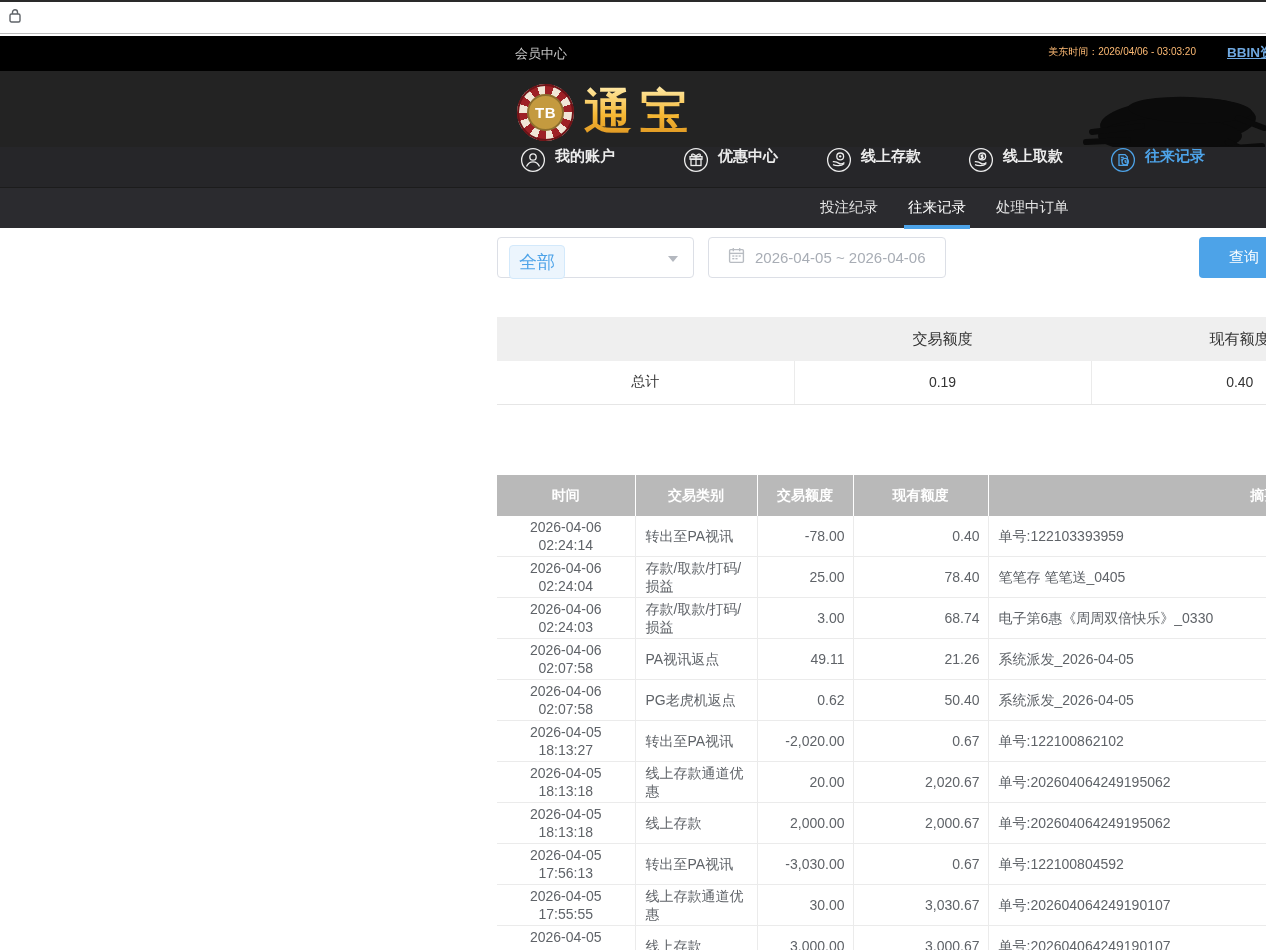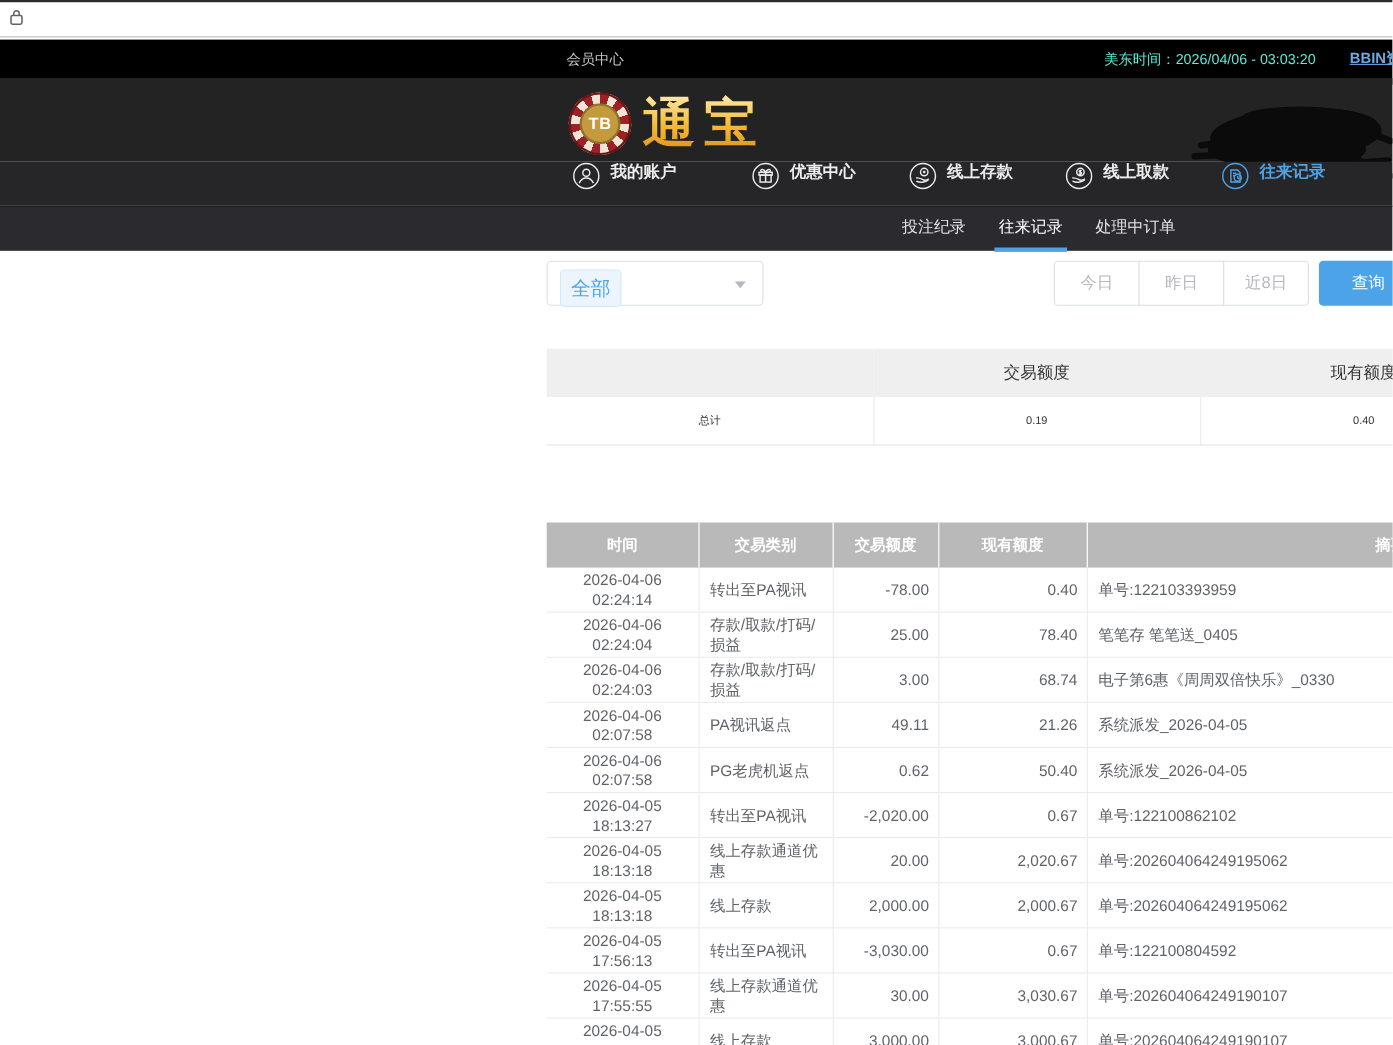--- a/index.html
+++ b/index.html
@@ -8,21 +8,21 @@
   .stage { position:relative; width:1266px; height:950px; overflow:hidden; }
 
   
   .urlbar { position:absolute; left:0; top:0; width:1266px; height:34px; background:#fff;
     border-top:2px solid #2a2a2a; border-bottom:1px solid #bdbdbd; display:flex; align-items:center; padding-left:9px; }
   .urlbar .url { margin-left:10px; font-size:13.5px; color:#3c4043; letter-spacing:.1px; }
 
   
   .topbar { position:absolute; left:0; top:36px; width:1266px; height:41px; background:#000; }
   .topbar .member { position:absolute; left:515px; top:9px; font-size:13px; color:#c9c9c9; }
-  .topbar .ettime { position:absolute; right:70px; top:9px; font-size:13px; color:#5eead4; }
+  .topbar .ettime { position:absolute; right:70px; top:9px; font-size:10px; color:#fdba74; }
   .topbar .bbin { position:absolute; left:1227px; top:8px; font-size:13.5px; font-weight:bold;
     color:#6fa8e0; text-decoration:underline; white-space:nowrap; }
 
   
   .header { position:absolute; left:0; top:71px; width:1266px; height:76px; background:#232323; }
   .logo { position:absolute; left:517px; top:9px; display:flex; align-items:center; cursor:pointer; }
   .chip { position:relative; width:57px; height:57px; border-radius:50%;
     background:repeating-conic-gradient(#9e2126 0 18deg, #f1e6d6 18deg 36deg);
     box-shadow:0 0 0 2px #6e1418 inset; }
   .chip-core { position:absolute; inset:10px; border-radius:50%; background:#c49a3f;
@@ -68,21 +68,21 @@
   .qbtn:last-child { border-radius:0 4px 4px 0; }
   .search-btn { position:absolute; left:1199px; top:237px; width:90px; height:41px;
     background:#4da3e8; border-radius:4px; color:#fff; font-size:15px;
     display:flex; align-items:center; justify-content:center; cursor:pointer; }
 
   
   .summary { position:absolute; left:497px; top:317px; width:891px; border-collapse:collapse;
     table-layout:fixed; }
   .summary th { height:44px; background:#efefef; font-size:15px; font-weight:normal; color:#333;
     text-align:center; }
-  .summary td { height:43px; background:#fff; font-size:10px; color:#333; text-align:center;
+  .summary td { height:43px; background:#fff; font-size:14px; color:#333; text-align:center;
     border-bottom:1px solid #e6e6e6; border-right:1px solid #ebebeb; }
   .summary td:last-child { border-right:none; }
 
   
   .cash { position:absolute; left:497px; top:475px; width:1043px; border-collapse:collapse;
     table-layout:fixed; }
   .cash th { height:41px; background:#b9b9b9; color:#fff; font-size:14px; font-weight:bold;
     text-align:center; border-right:1px solid #fff; }
   .cash th:last-child { border-right:none; }
   .cash td { height:40px; font-size:14px; color:#5f6368; line-height:18px;
@@ -206,26 +206,37 @@
     <div class="subtab" style="left:820px">投注纪录</div>
     <div class="subtab active" style="left:908px">往来记录</div>
     <div class="subtab" style="left:996px">处理中订单</div>
   </div>
 
   <div class="select-box">
     <span class="select-chip">全部</span>
     <span class="select-caret"></span>
   </div>
 
-
-  <div class="quick-group">
-    <div class="qbtn">今日</div>
-    <div class="qbtn">昨日</div>
-    <div class="qbtn">近8日</div>
-  </div>
+  <div class="date-box">
+    <span>
+      <svg width="17" height="17" viewBox="0 0 16 16" fill="none" stroke="#b8bcc2" stroke-width="1.3">
+        <rect x="1.5" y="2.5" width="13" height="12" rx="1"></rect>
+        <line x1="1.5" y1="6" x2="14.5" y2="6"></line>
+        <line x1="5" y1="1" x2="5" y2="4"></line>
+          <line x1="11" y1="1" x2="11" y2="4"></line>
+        <line x1="4" y1="8.5" x2="6" y2="8.5"></line>
+          <line x1="7" y1="8.5" x2="9" y2="8.5"></line>
+          <line x1="10" y1="8.5" x2="12" y2="8.5"></line>
+        <line x1="4" y1="11" x2="6" y2="11"></line>
+          <line x1="7" y1="11" x2="9" y2="11"></line>
+      </svg>
+    </span>
+    <span class="dtext">2026-04-05 ~ 2026-04-06</span>
+  </div>
+
 
   <div class="search-btn">查询</div>
 
   <table class="summary">
     <colgroup>
         <col style="width:297px">
         <col style="width:297px">
         <col style="width:297px">
       </colgroup>
     <thead>

